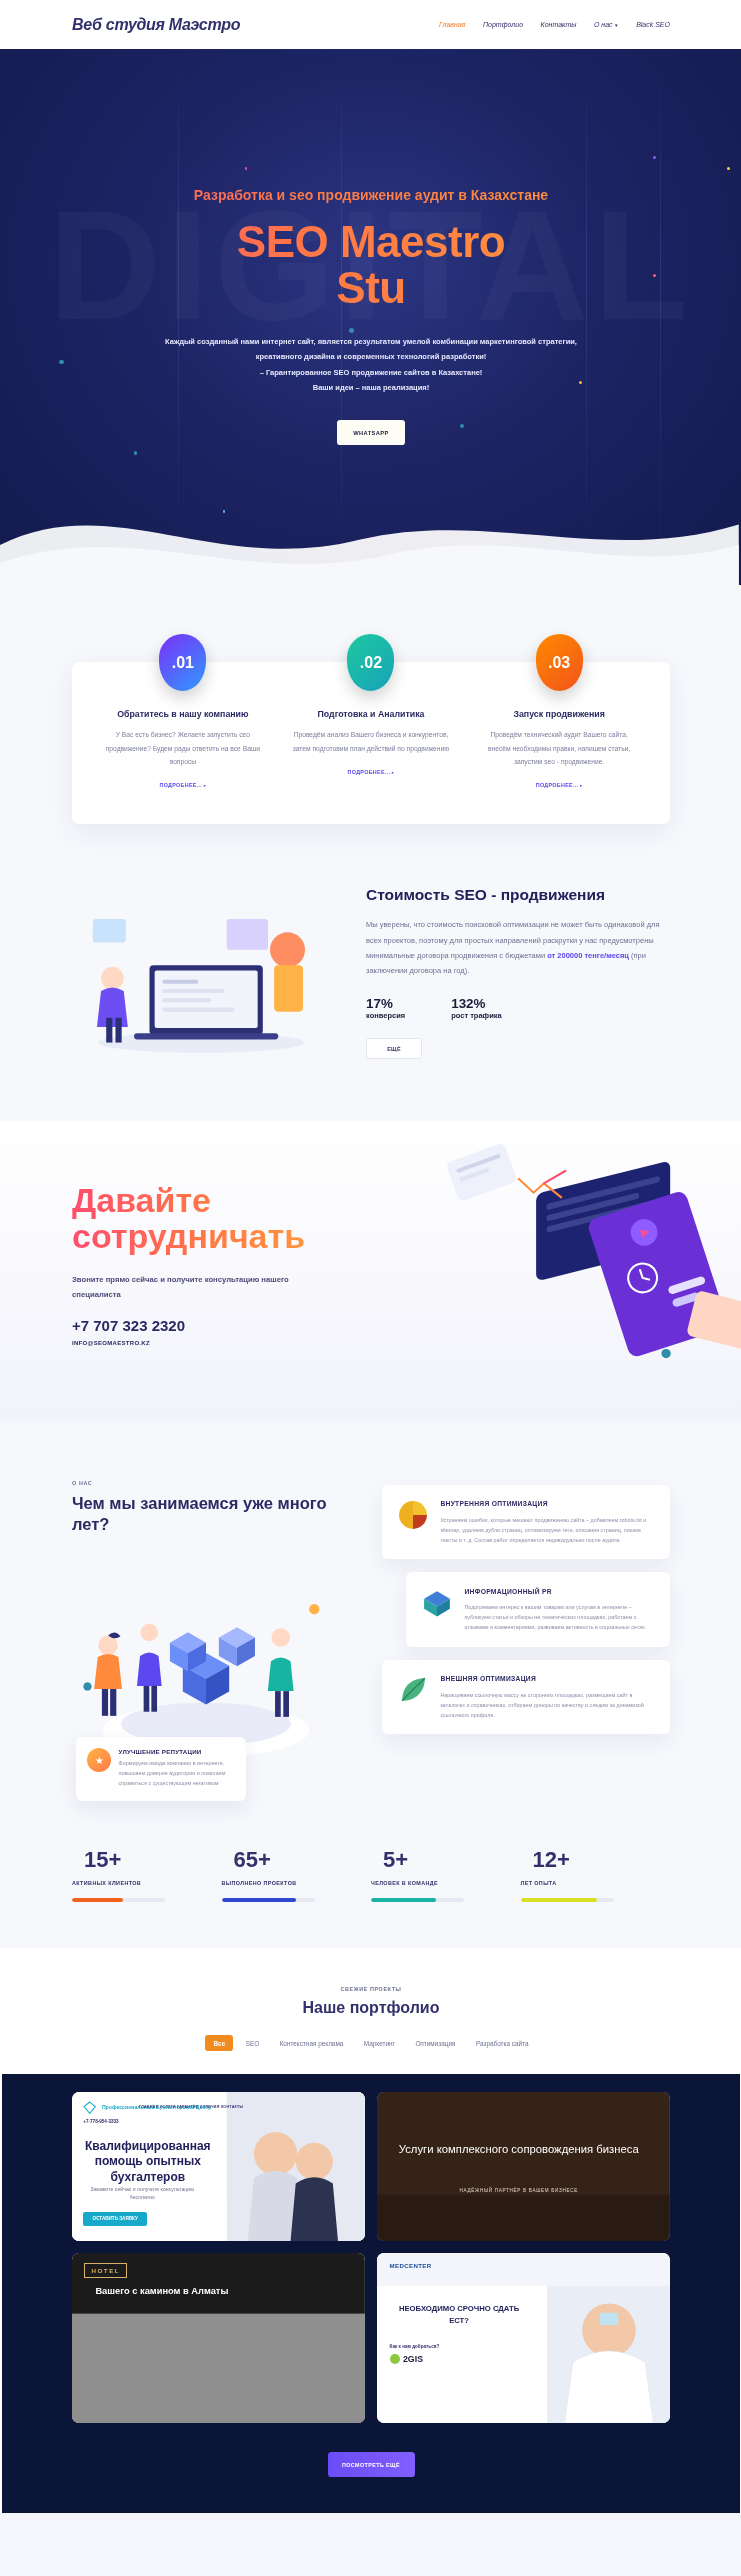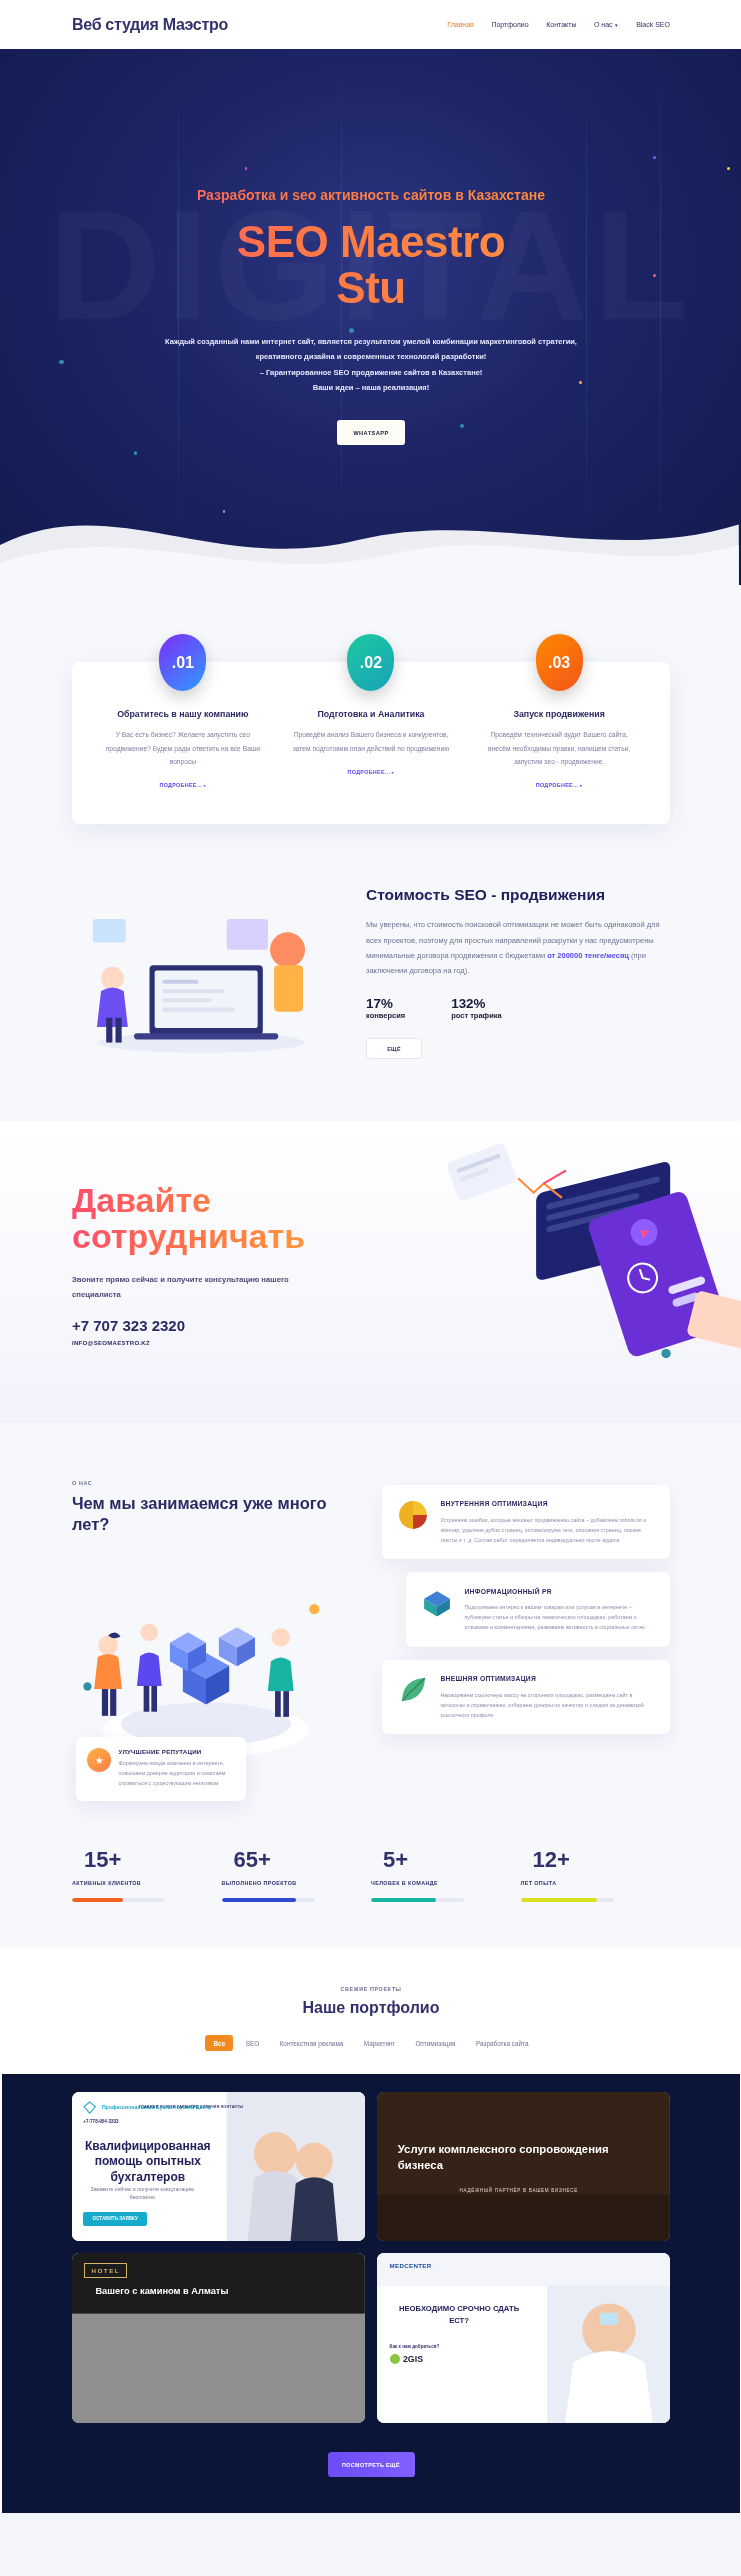--- a/index.html
+++ b/index.html
@@ -11,21 +11,21 @@
     overflow-x: hidden;
   }
 
   
   .site-header {
     height: 49px;
     background: #fff;
     display: flex;
     align-items: center;
   }
-  .header-inner { width: 598px; margin: 4px auto; display: flex; align-items: center; justify-content: space-between; }
+  .header-inner { width: 598px; margin: 4px auto; display: flex; align-items: center; justify-content: space-between; font-style: italic; }
   .logo { font-size: 16px; font-weight: bold; color: #33316b; letter-spacing: -0.3px; white-space: nowrap; }
   .nav { display: flex; align-items: center; gap: 17.5px; }
   .nav-item { font-size: 7px; color: #33316b; cursor: pointer; white-space: nowrap; }
   .nav-item.active { color: #f47a20; }
   .caret { display:inline-block; font-size: 4.6px; margin-left: 1.5px; color:#33316b; }
 
   
   .hero {
     position: relative;
     height: 536px;
@@ -208,21 +208,21 @@
     <span style="left:98%;top:22%;width:3.1px;height:3.1px;background:#ffd23f"></span>
     <span style="left:8%;top:58%;width:4.6px;height:4.6px;background:#2f8ea8"></span>
     <span style="left:47%;top:52%;width:5.2px;height:5.2px;background:#2f8ea8"></span>
     <span style="left:88%;top:42%;width:3.1px;height:3.1px;background:#ff5c7c"></span>
     <span style="left:62%;top:70%;width:4.1px;height:4.1px;background:#2f8ea8"></span>
     <span style="left:78%;top:62%;width:3.1px;height:3.1px;background:#ffb347"></span>
     <span style="left:18%;top:75%;width:3.6px;height:3.6px;background:#2f8ea8"></span>
     <span style="left:30%;top:86%;width:2.6px;height:2.6px;background:#6ea8ff"></span>
   </div>
   <div class="hero-content">
-    <div class="hero-sub">Разработка и seo активность сайтов в Казахстане</div>
+    <div class="hero-sub">Разработка и seo продвижение аудит в Казахстане</div>
     <div class="hero-title">
       <div>SEO Maestro</div>
       <div>Stu</div>
     </div>
     <div class="hero-desc">
       <div>Каждый созданный нами интернет сайт, является результатом умелой комбинации маркетинговой стратегии,</div>
       <div>креативного дизайна и современных технологий разработки!</div>
       <div>– Гарантированное SEO продвижение сайтов в Казахстане!</div>
       <div>Ваши идеи – наша реализация!</div>
     </div>
@@ -498,21 +498,21 @@
         <div style="position:absolute;left:11.3px;top:93px;width:118px;font-size:5.2px;color:#6e7191;line-height:1.7">Закажите сейчас и получите консультацию бесплатно</div>
         <div style="position:absolute;left:11.3px;top:120px;background:#17a9c9;color:#fff;font-size:4.6px;font-weight:bold;padding:4.6px 9.3px;border-radius:2.1px">ОСТАВИТЬ ЗАЯВКУ</div>
       </div>
 
       <div class="pf-card">
         <svg class="art-svg" viewBox="0 0 568 290" preserveAspectRatio="none">
           <rect width="568" height="290" fill="#2a1b12"></rect>
           <rect width="568" height="290" fill="#3a271a" opacity=".7"></rect>
           <rect x="0" y="200" width="568" height="90" fill="#1d130c" opacity=".5"></rect>
         </svg>
-        <div style="position:absolute;left:20.6px;top:49px;width:242px;text-align:left;font-size:11.3px;font-weight:bold;color:#fff;line-height:1.45">Услуги комплексного сопровождения бизнеса</div>
+        <div style="position:absolute;left:20.6px;top:49px;width:242px;text-align:center;font-size:11.3px;font-weight:normal;color:#fff;line-height:1.45">Услуги комплексного сопровождения бизнеса</div>
         <div style="position:absolute;left:20.6px;top:96px;width:242px;text-align:center;font-size:4.6px;letter-spacing:0.7px;color:#e2d6c8">НАДЁЖНЫЙ ПАРТНЁР В ВАШЕМ БИЗНЕСЕ</div>
       </div>
 
       <div class="pf-card tall">
         <svg class="art-svg" viewBox="0 0 568 330" preserveAspectRatio="none">
           <rect width="568" height="330" fill="#8a8a8a"></rect>
           <rect x="0" y="0" width="568" height="118" fill="#1c1c1c"></rect>
           <rect x="0" y="118" width="568" height="212" fill="#8f8f8f"></rect>
         </svg>
         <div style="position:absolute;left:12.4px;top:10.3px;border:1px solid #d9b36a;padding:2.6px 6.2px;font-size:6.2px;font-weight:bold;letter-spacing:1.5px;color:#d9b36a">HOTEL</div>

